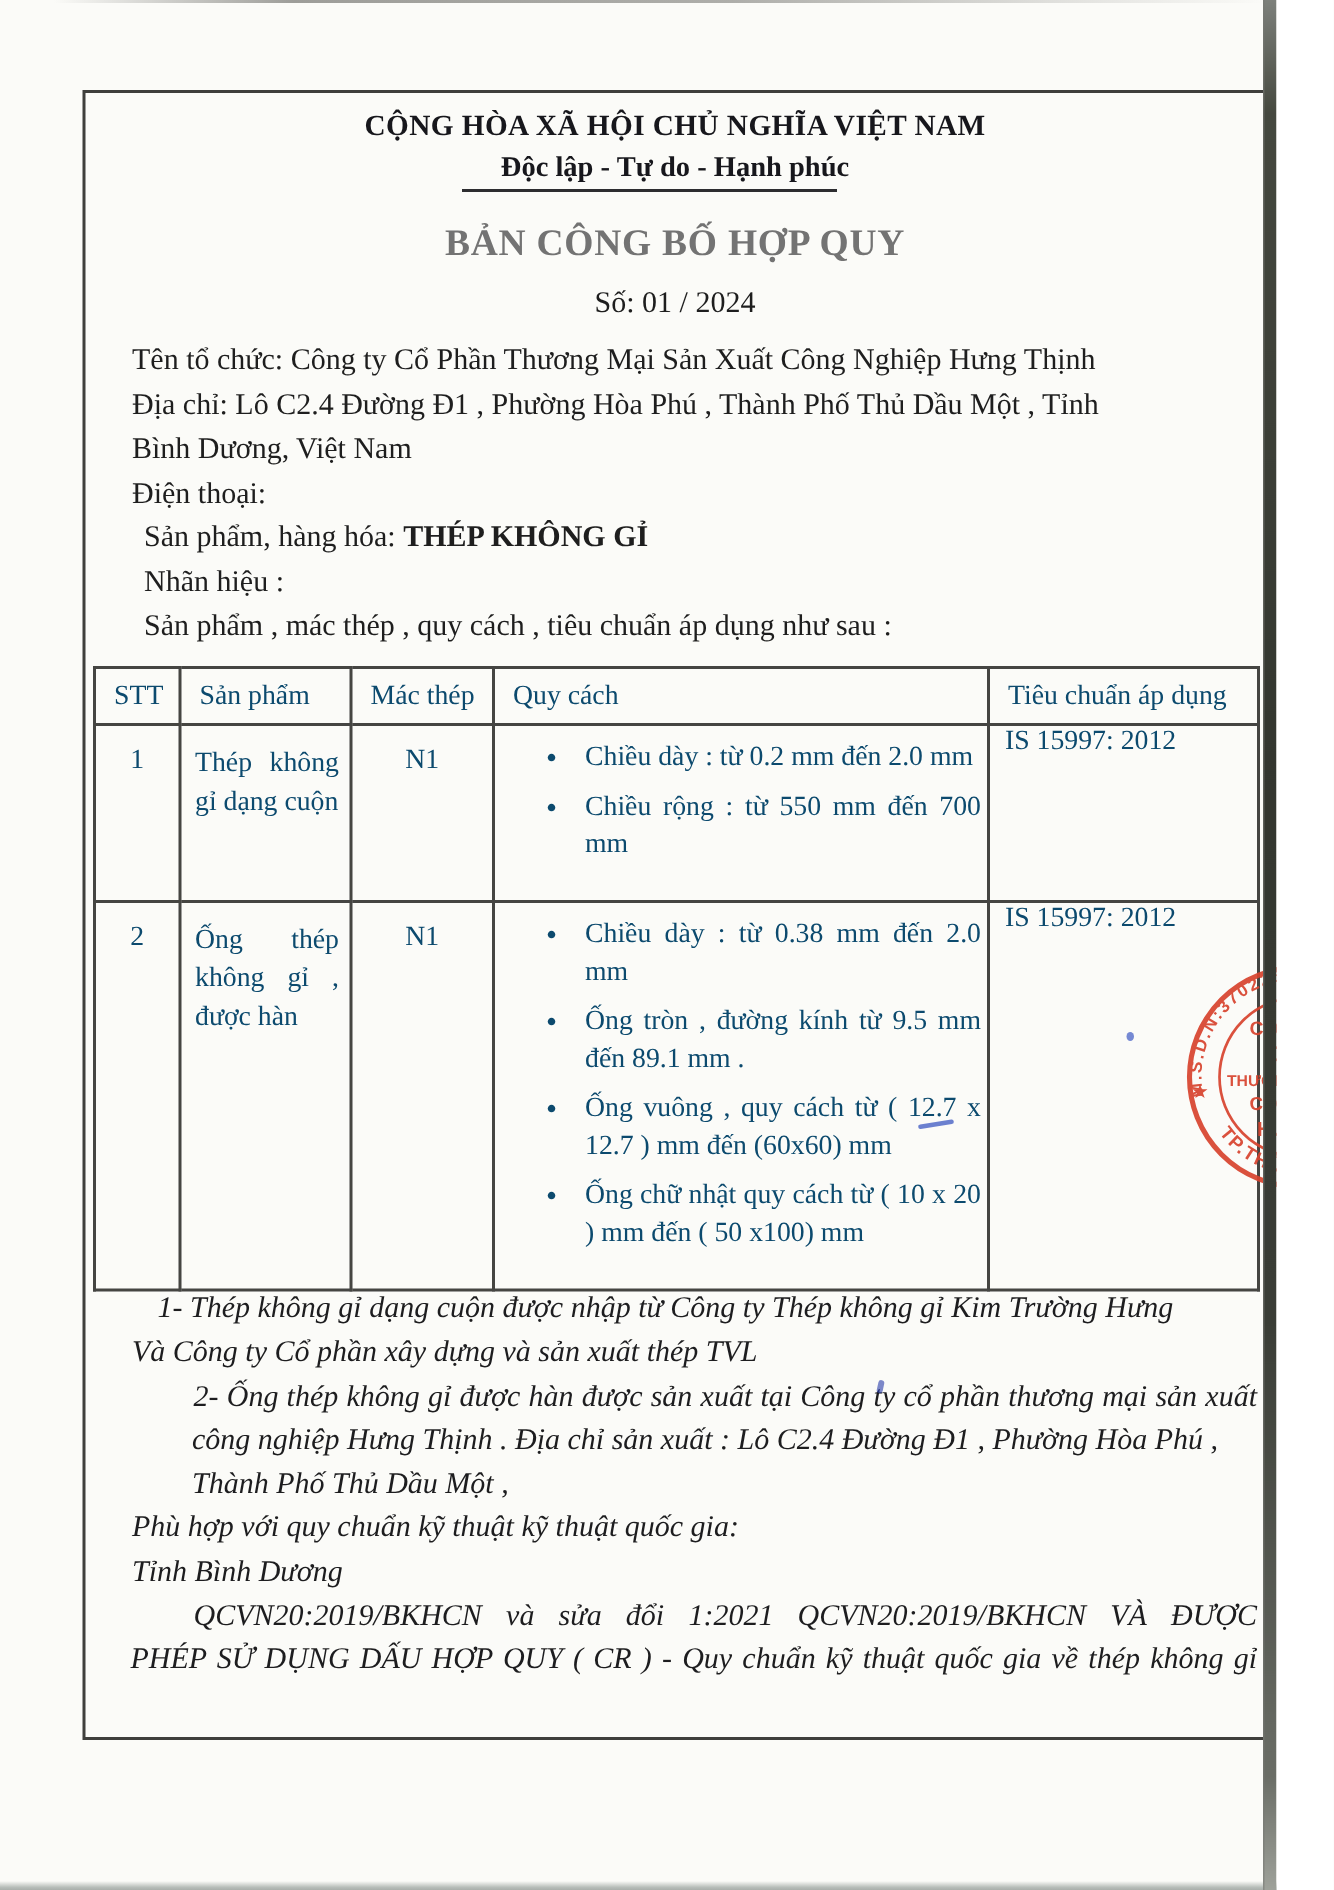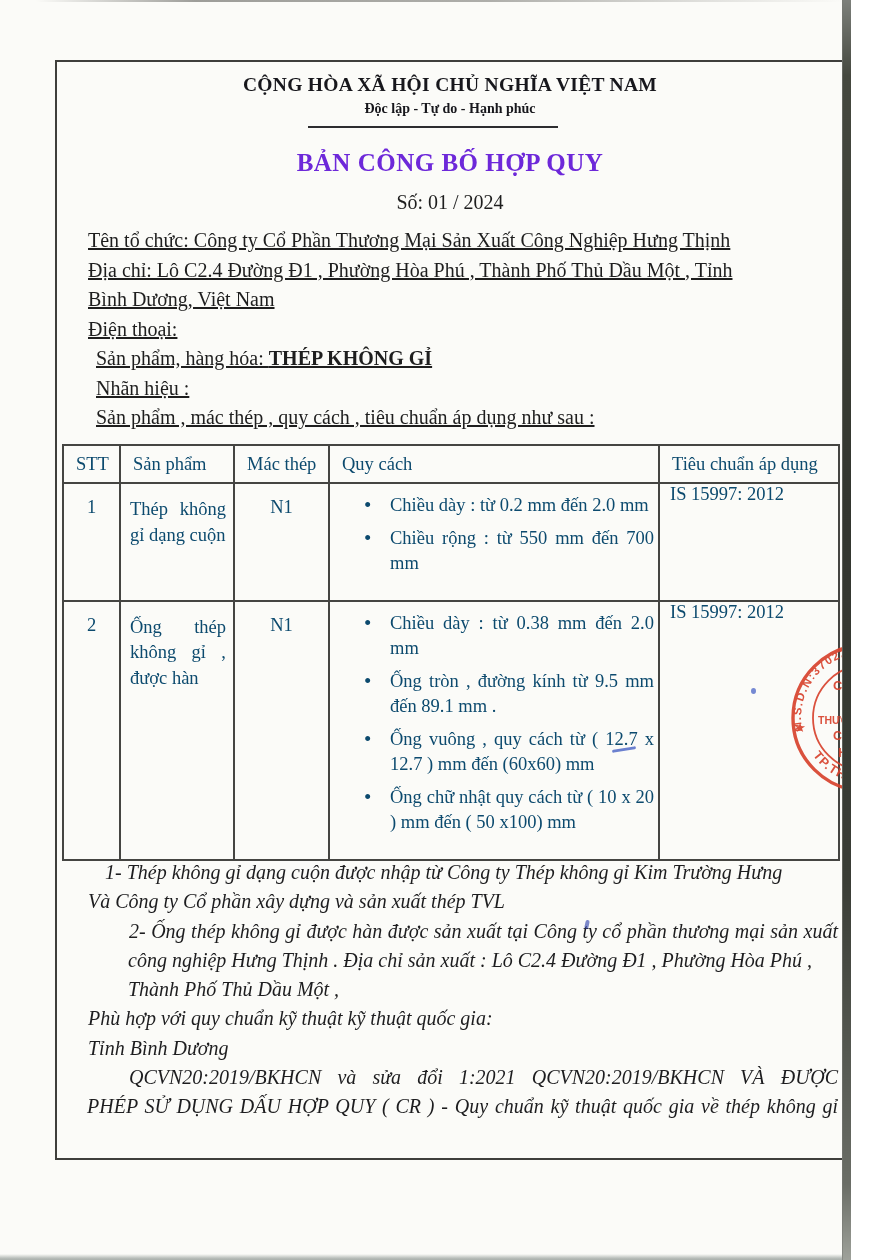--- a/index.html
+++ b/index.html
@@ -25,29 +25,29 @@
     position:absolute;left:0;bottom:0;width:889px;height:6px;z-index:9;
     background:linear-gradient(to bottom,rgba(170,176,172,0),#b7bdb9 70%,#a9afab 100%);
   }
   .doc-border{
     position:absolute;left:55px;top:60px;width:790px;height:1100px;
     border:2px solid #3f3f3c;z-index:1;box-sizing:border-box;
     background:transparent;
   }
   .center-wrap{position:absolute;left:55px;width:790px;text-align:center;z-index:2;}
   .nat-title{top:74px;font-size:19.5px;font-weight:bold;letter-spacing:.3px;color:#17171c;}
-  .motto{top:101px;font-size:14px;font-weight:bold;color:#17171c;}
+  .motto{top:101px;font-size:19px;font-weight:bold;color:#17171c;}
   .motto-underline{position:absolute;left:308px;top:126px;width:250px;height:2px;background:#2d2d30;z-index:2;}
-  .doc-title{top:149px;font-size:25px;font-weight:bold;letter-spacing:.5px;color:#6d28d9;}
+  .doc-title{top:149px;font-size:25px;font-weight:bold;letter-spacing:.5px;color:#737373;}
   .doc-number{top:191px;font-size:20px;}
   .info-block{
     position:absolute;left:88px;top:226px;width:750px;z-index:2;
     font-size:20px;line-height:29.5px;
   }
-  .info-line{white-space:nowrap;text-decoration:underline;}
+  .info-line{white-space:nowrap;}
   .sub{padding-left:8px;}
   
   table.spec{
     position:absolute;left:62px;top:444px;width:776px;z-index:2;
     border-collapse:collapse;table-layout:fixed;
     font-size:18.5px;color:#0c4a6e;
   }
   table.spec th,table.spec td{border:2px solid #454542;vertical-align:top;font-weight:normal;}
   table.spec th{height:36px;text-align:left;padding:0 0 0 12px;vertical-align:middle;font-size:18.5px;}
   th.h-stt{text-align:center;padding:0;}

